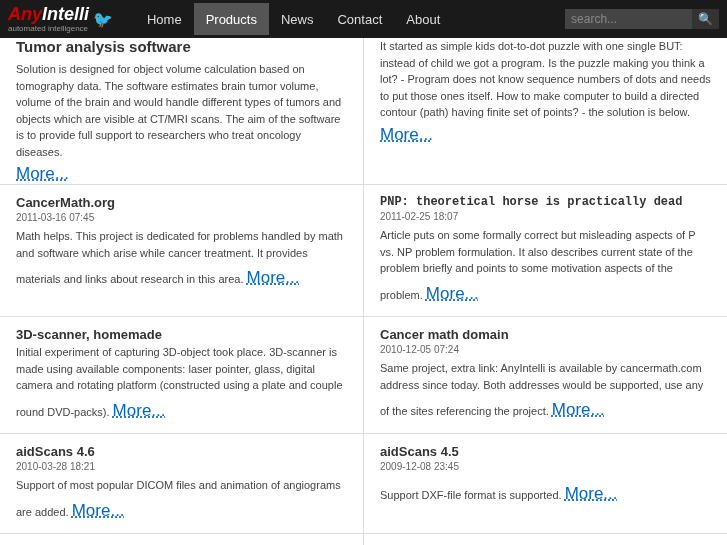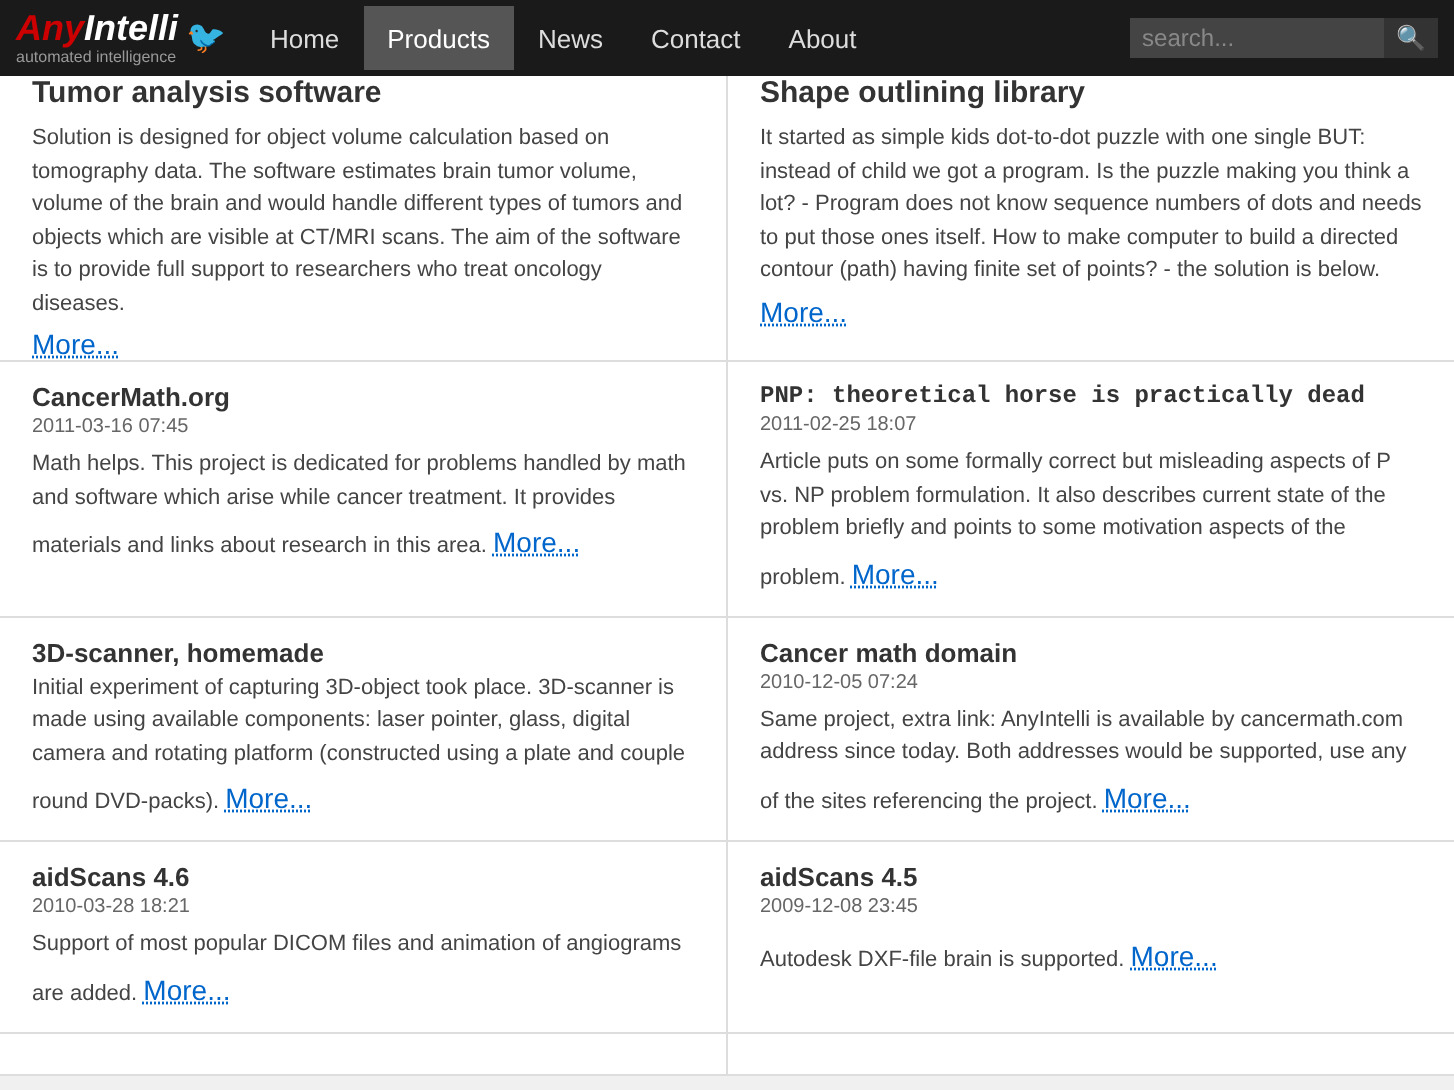--- a/index.html
+++ b/index.html
@@ -5,20 +5,21 @@
     * { margin: 0; padding: 0; box-sizing: border-box; }
     body { font-family: Arial, sans-serif; font-size: 12px; background: #f0f0f0; color: #333; width: 727px; }
 
     
     #header {
       background: #1a1a1a;
       display: flex;
       align-items: center;
       height: 38px;
       padding: 0 8px;
+      gap: 12px;
     }
     #logo-area {
       display: flex;
       align-items: center;
       margin-right: 10px;
     }
     #logo-text {
       color: #e0e0e0;
       font-size: 18px;
       font-weight: bold;
@@ -93,21 +94,21 @@
       color: #333;
       margin-bottom: 6px;
     }
     .featured-text {
       font-size: 11px;
       color: #444;
       line-height: 1.5;
     }
     .more-link {
       color: #0066cc;
-      font-size: 14px;
+      font-size: 17px;
       text-decoration: underline dotted;
       display: inline-block;
       margin-top: 4px;
       cursor: pointer;
     }
 
     
     #news-grid {
       display: flex;
       flex-direction: column;
@@ -169,21 +170,20 @@
 
 <div id="main">
 
   <div id="featured">
     <div class="featured-item">
       <div class="featured-title">Tumor analysis software</div>
       <div class="featured-text">Solution is designed for object volume calculation based on tomography data. The software estimates brain tumor volume, volume of the brain and would handle different types of tumors and objects which are visible at CT/MRI scans. The aim of the software is to provide full support to researchers who treat oncology diseases.</div>
       <span class="more-link">More...</span>
     </div>
     <div class="featured-item">
-      <div class="featured-title">Shape outlining library</div>
       <div class="featured-text">It started as simple kids dot-to-dot puzzle with one single BUT: instead of child we got a program. Is the puzzle making you think a lot? - Program does not know sequence numbers of dots and needs to put those ones itself. How to make computer to build a directed contour (path) having finite set of points? - the solution is below.</div>
       <span class="more-link">More...</span>
     </div>
   </div>
 
   <div id="news-grid">
 
     <div class="news-row">
       <div class="news-item">
         <div class="news-title">CancerMath.org</div>
@@ -227,21 +227,21 @@
         <div class="news-date">2010-03-28 18:21</div>
         <div class="news-text">
           <span>Support of most popular DICOM files and animation of angiograms are added.</span>
           <a class="more-link">More...</a>
         </div>
       </div>
       <div class="news-item">
         <div class="news-title">aidScans 4.5</div>
         <div class="news-date">2009-12-08 23:45</div>
         <div class="news-text">
-          <span>Autodesk DXF-file brain is supported.</span>
+          <span>Support DXF-file format is supported.</span>
           <a class="more-link">More...</a>
         </div>
       </div>
     </div>
 
     <div class="news-row">
       <div class="news-item">
         
         
         

